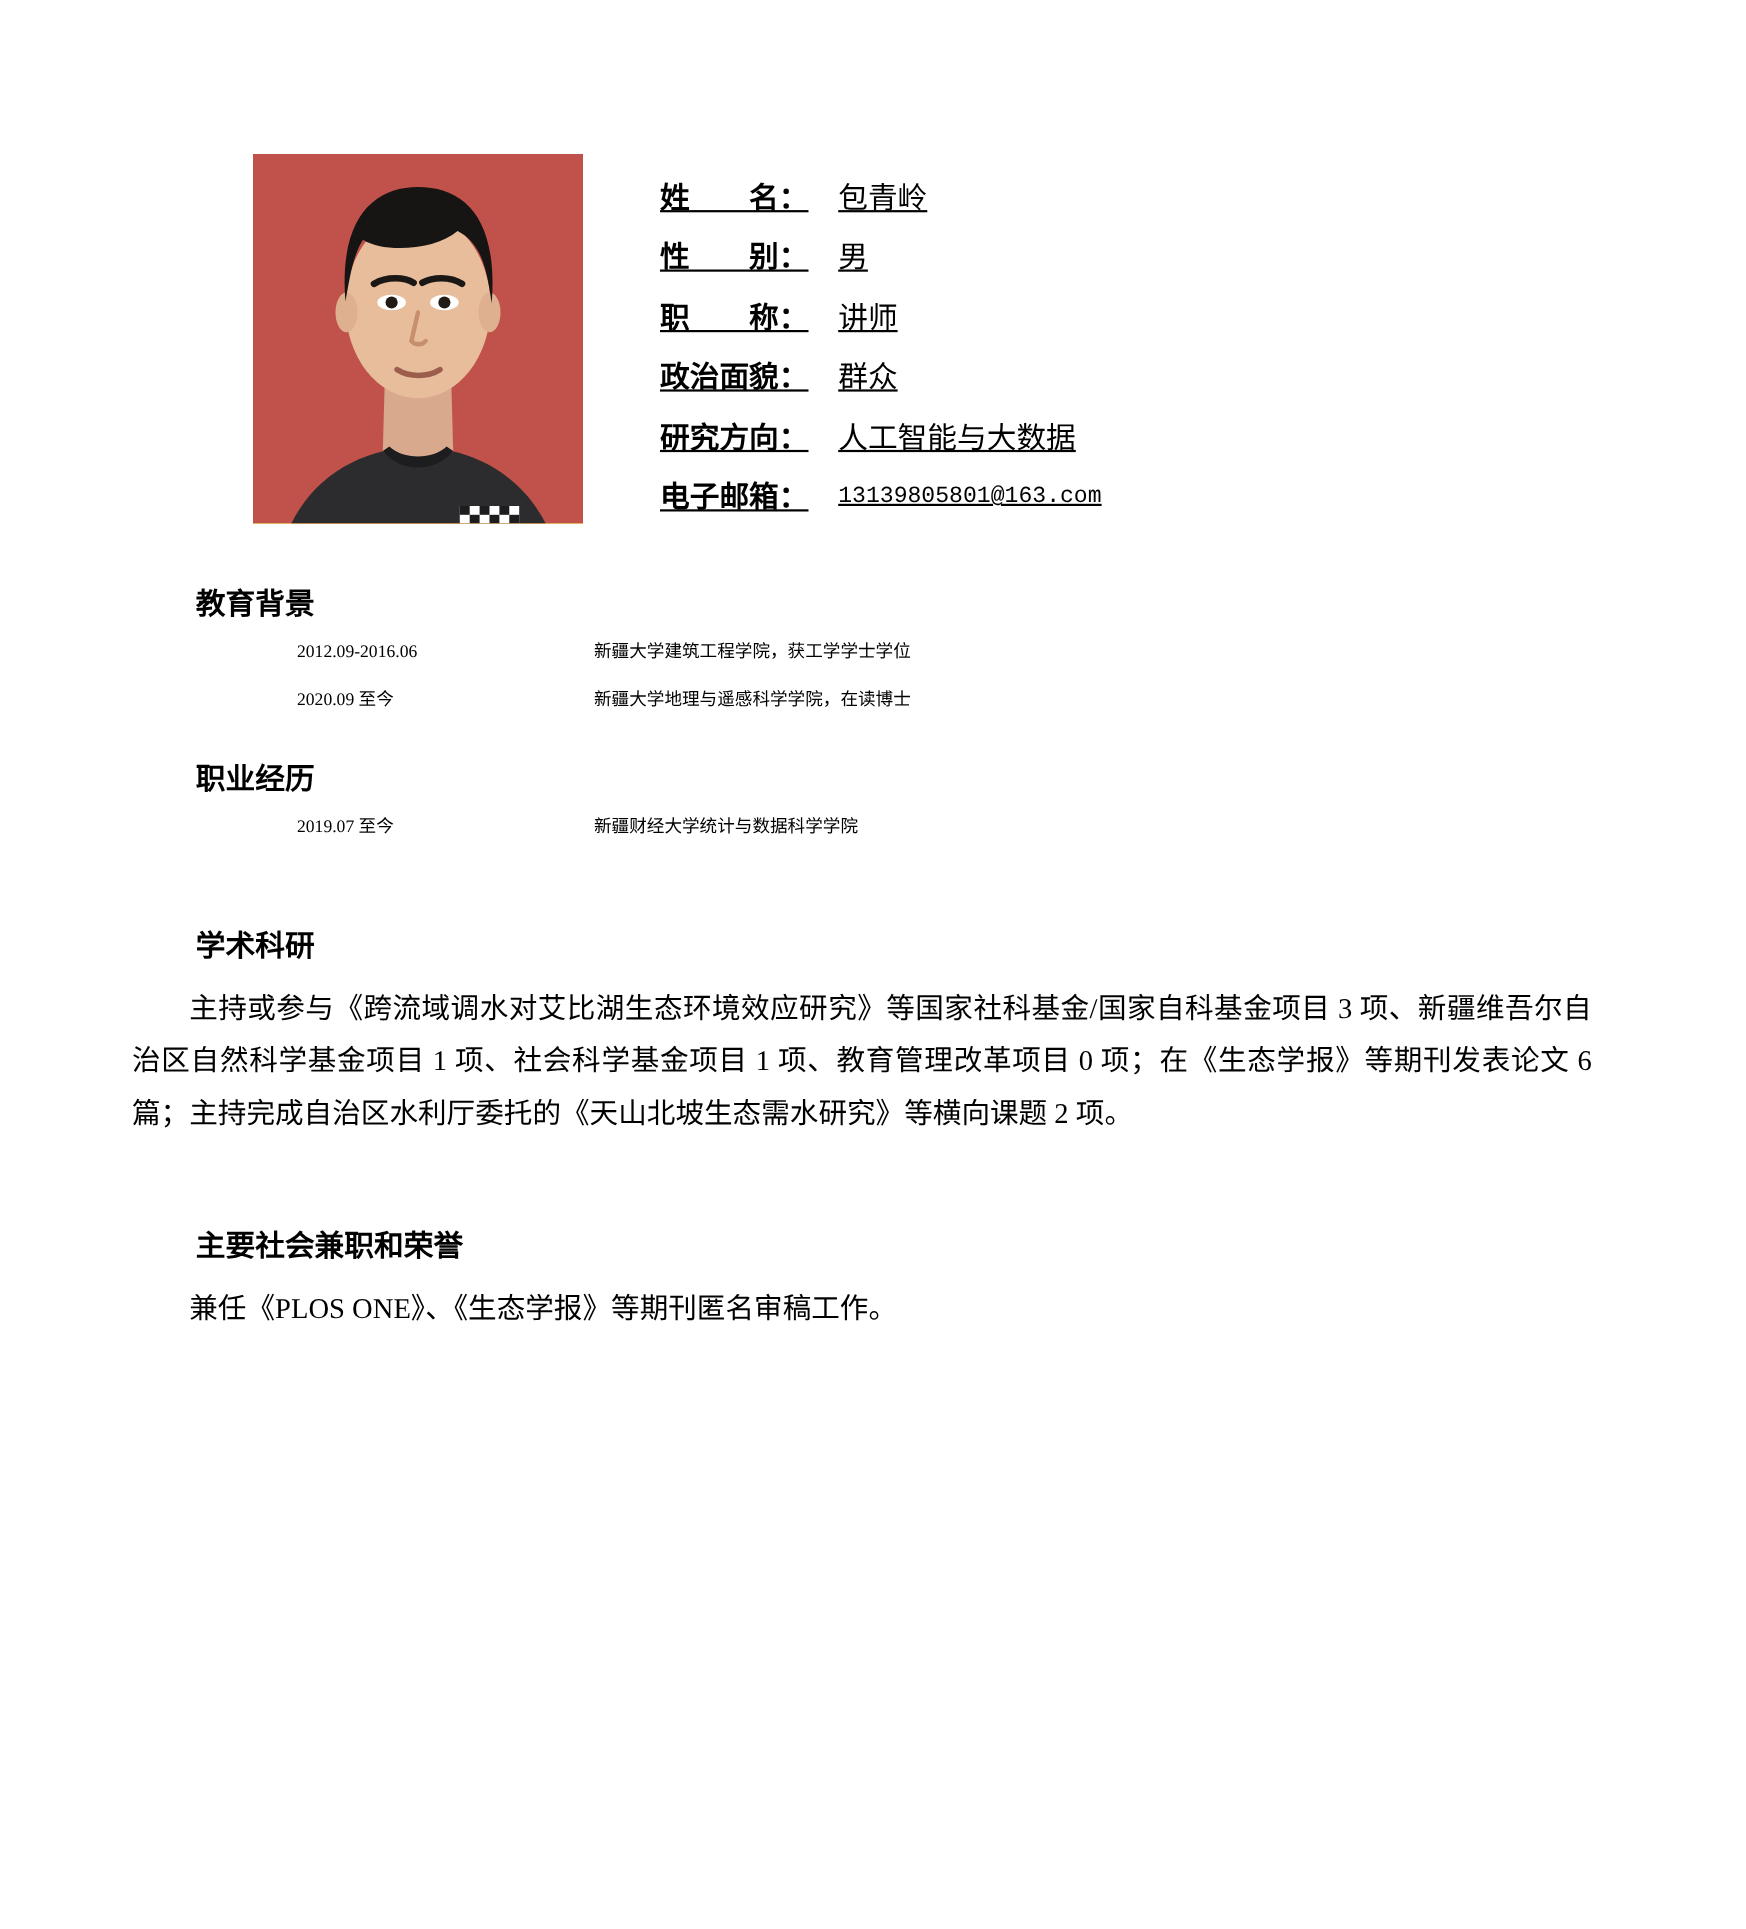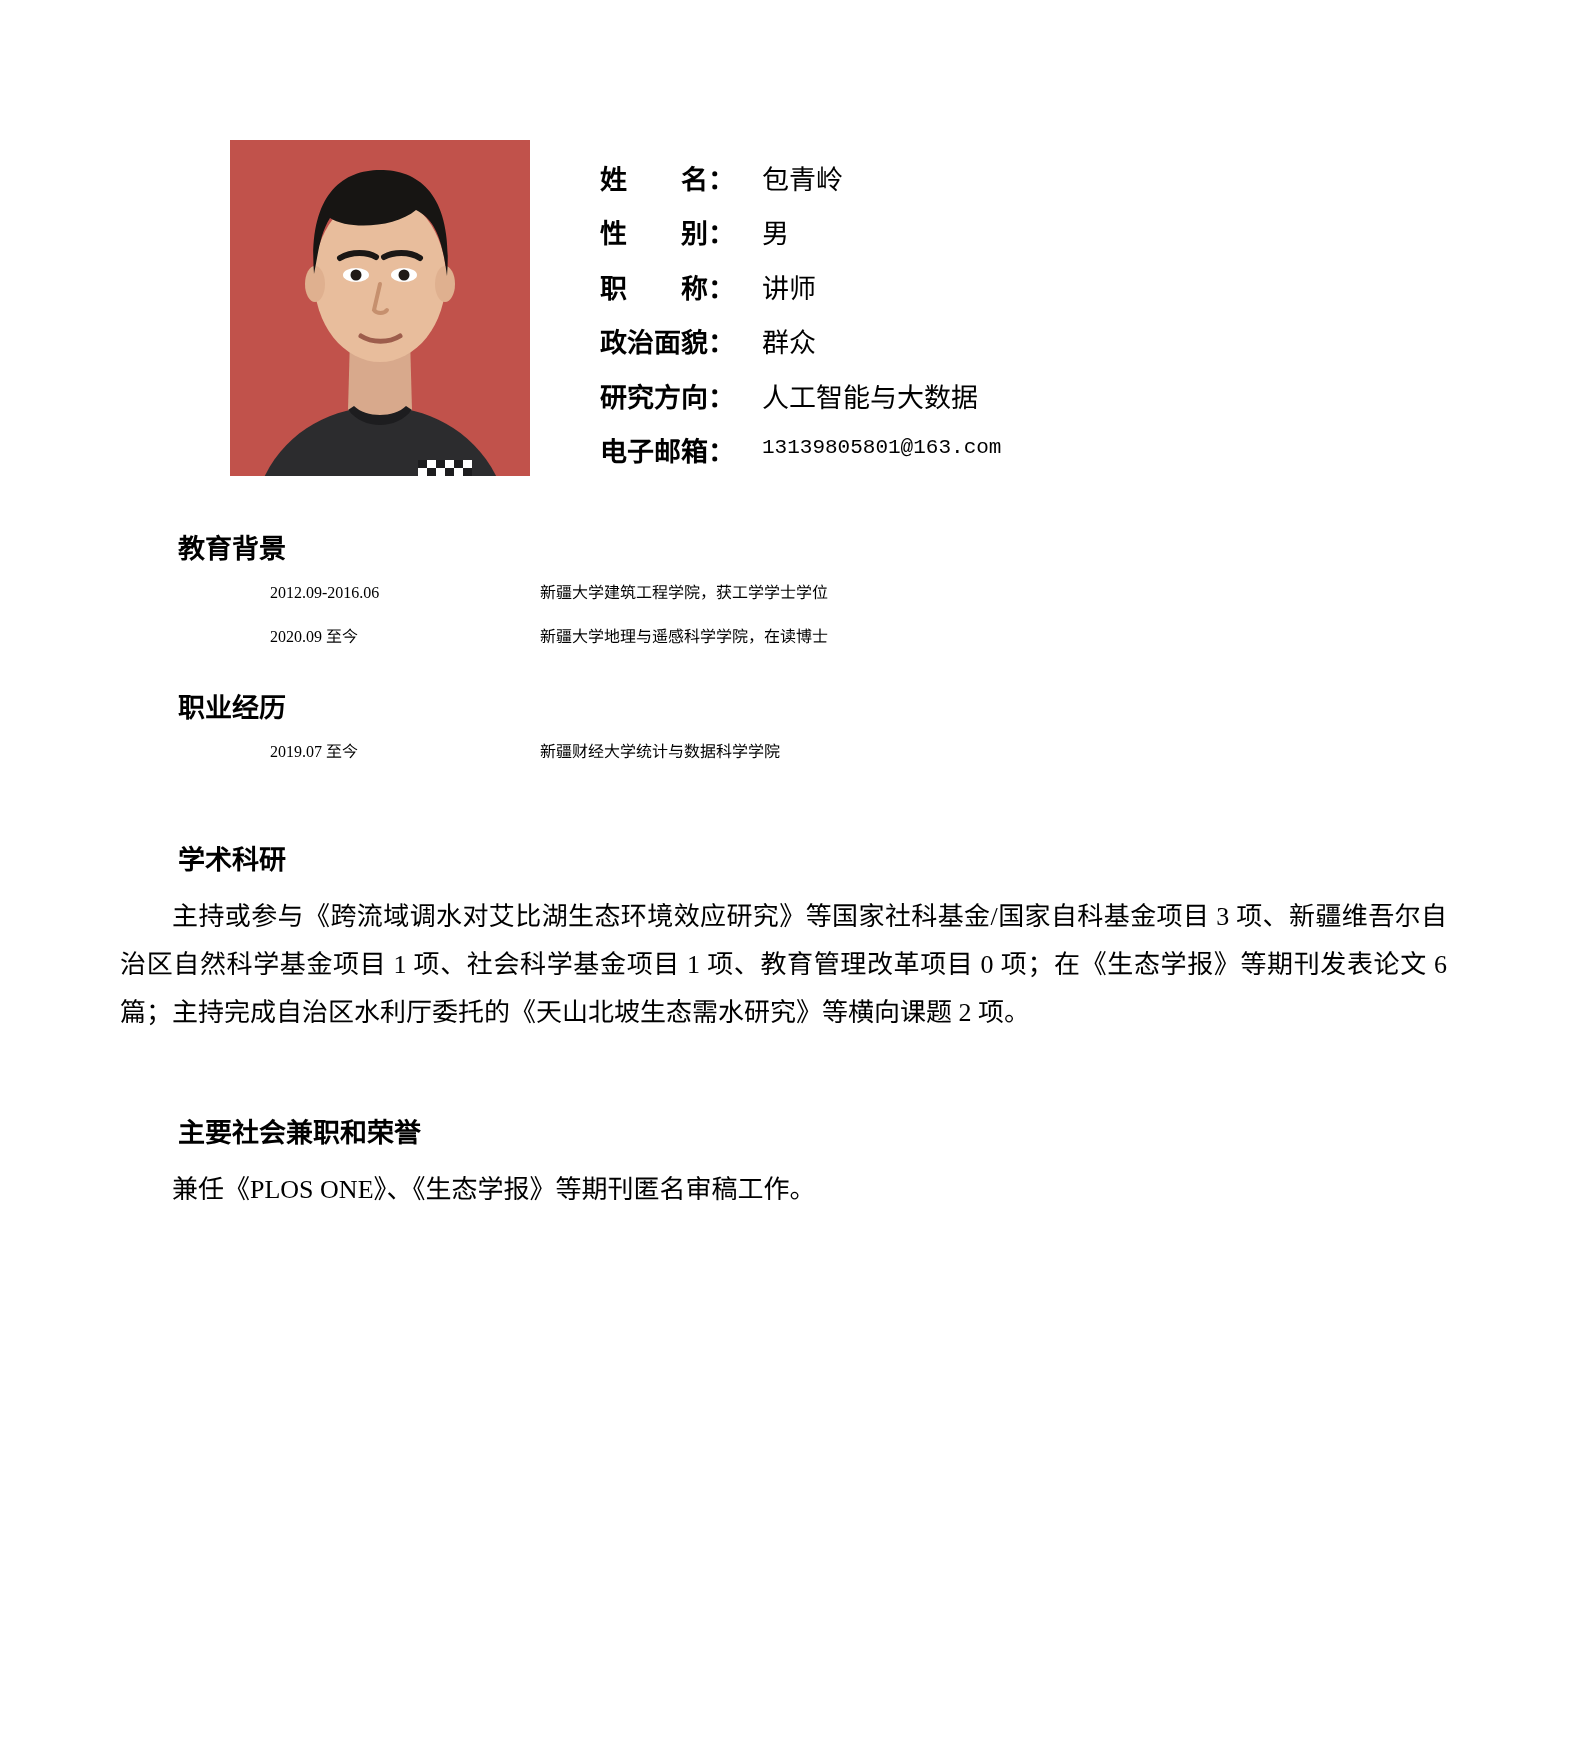--- a/index.html
+++ b/index.html
@@ -42,24 +42,25 @@
     width: 100%;
     height: 100%;
   }
 
   .info-block {
     margin-left: 70px;
     padding-top: 22px;
   }
   .info-row {
     display: flex;
-    align-items: flex-start;
+    align-items: center;
     margin-bottom: 18px;
     font-size: 27px;
     line-height: 1.35;
+    text-decoration: underline;
   }
   .info-label {
     font-weight: bold;
     width: 162px;
     flex: 0 0 162px;
     letter-spacing: 0px;
     white-space: pre;
   }
   .info-value {
     font-weight: normal;

